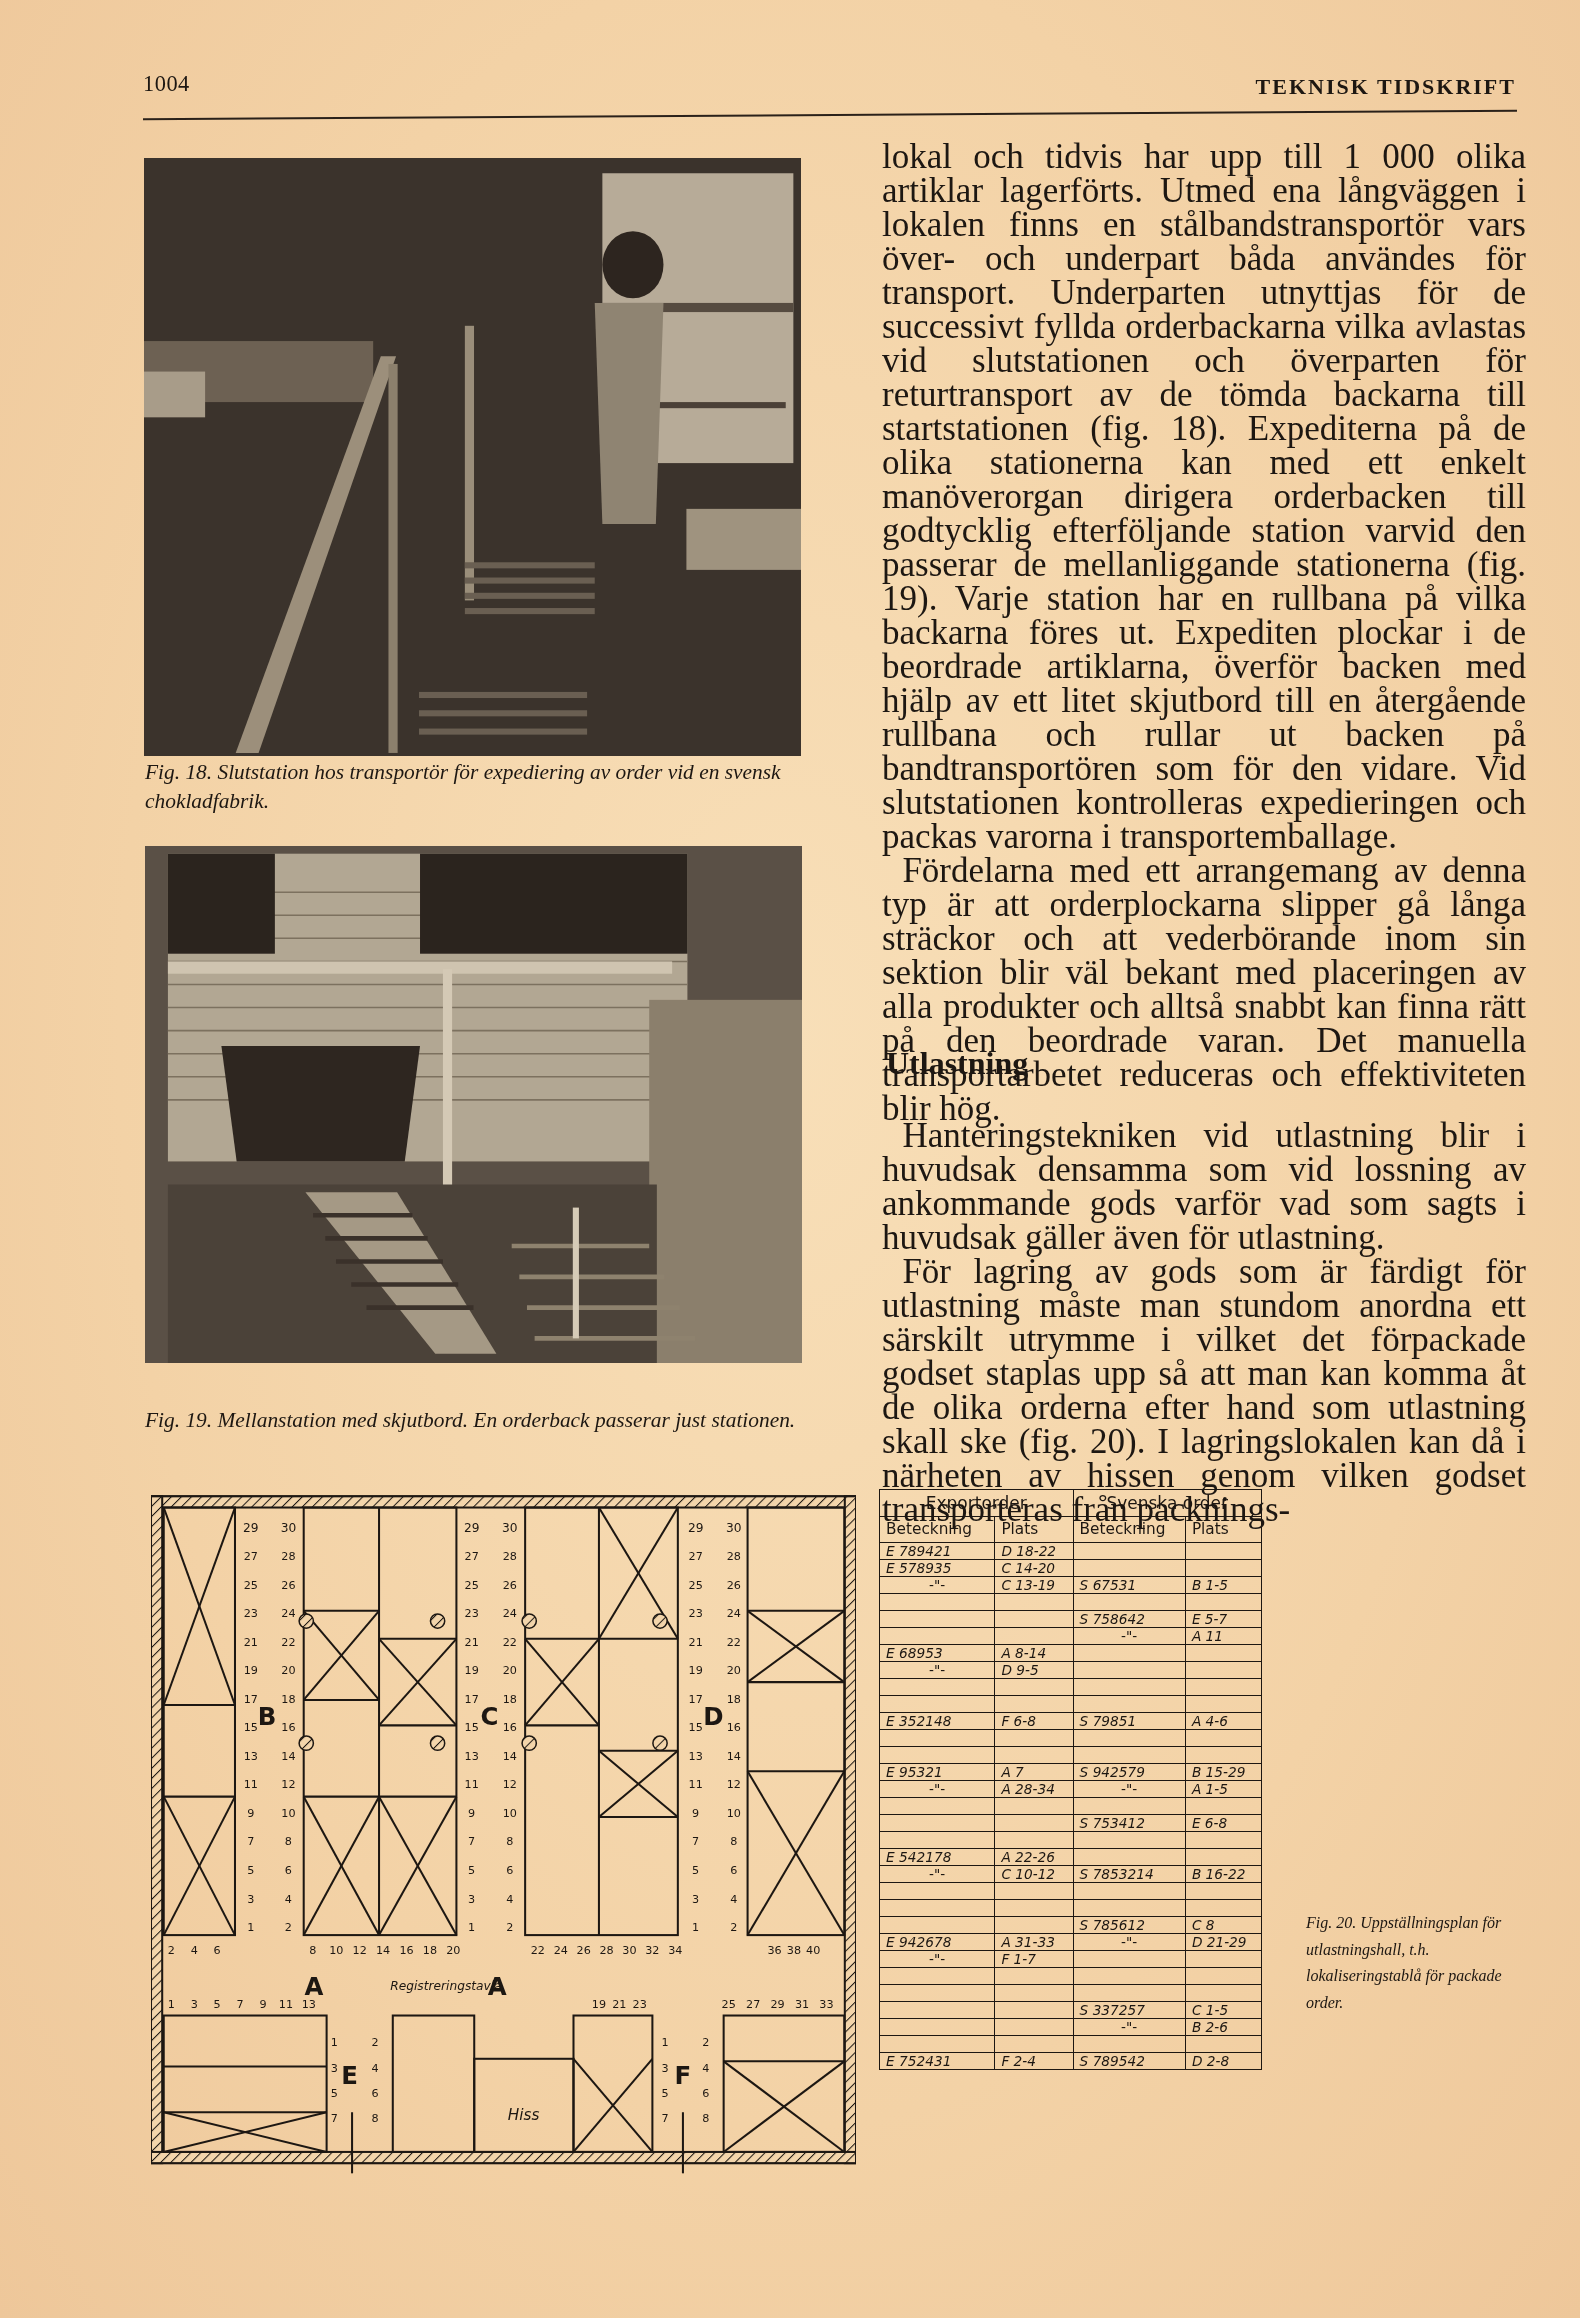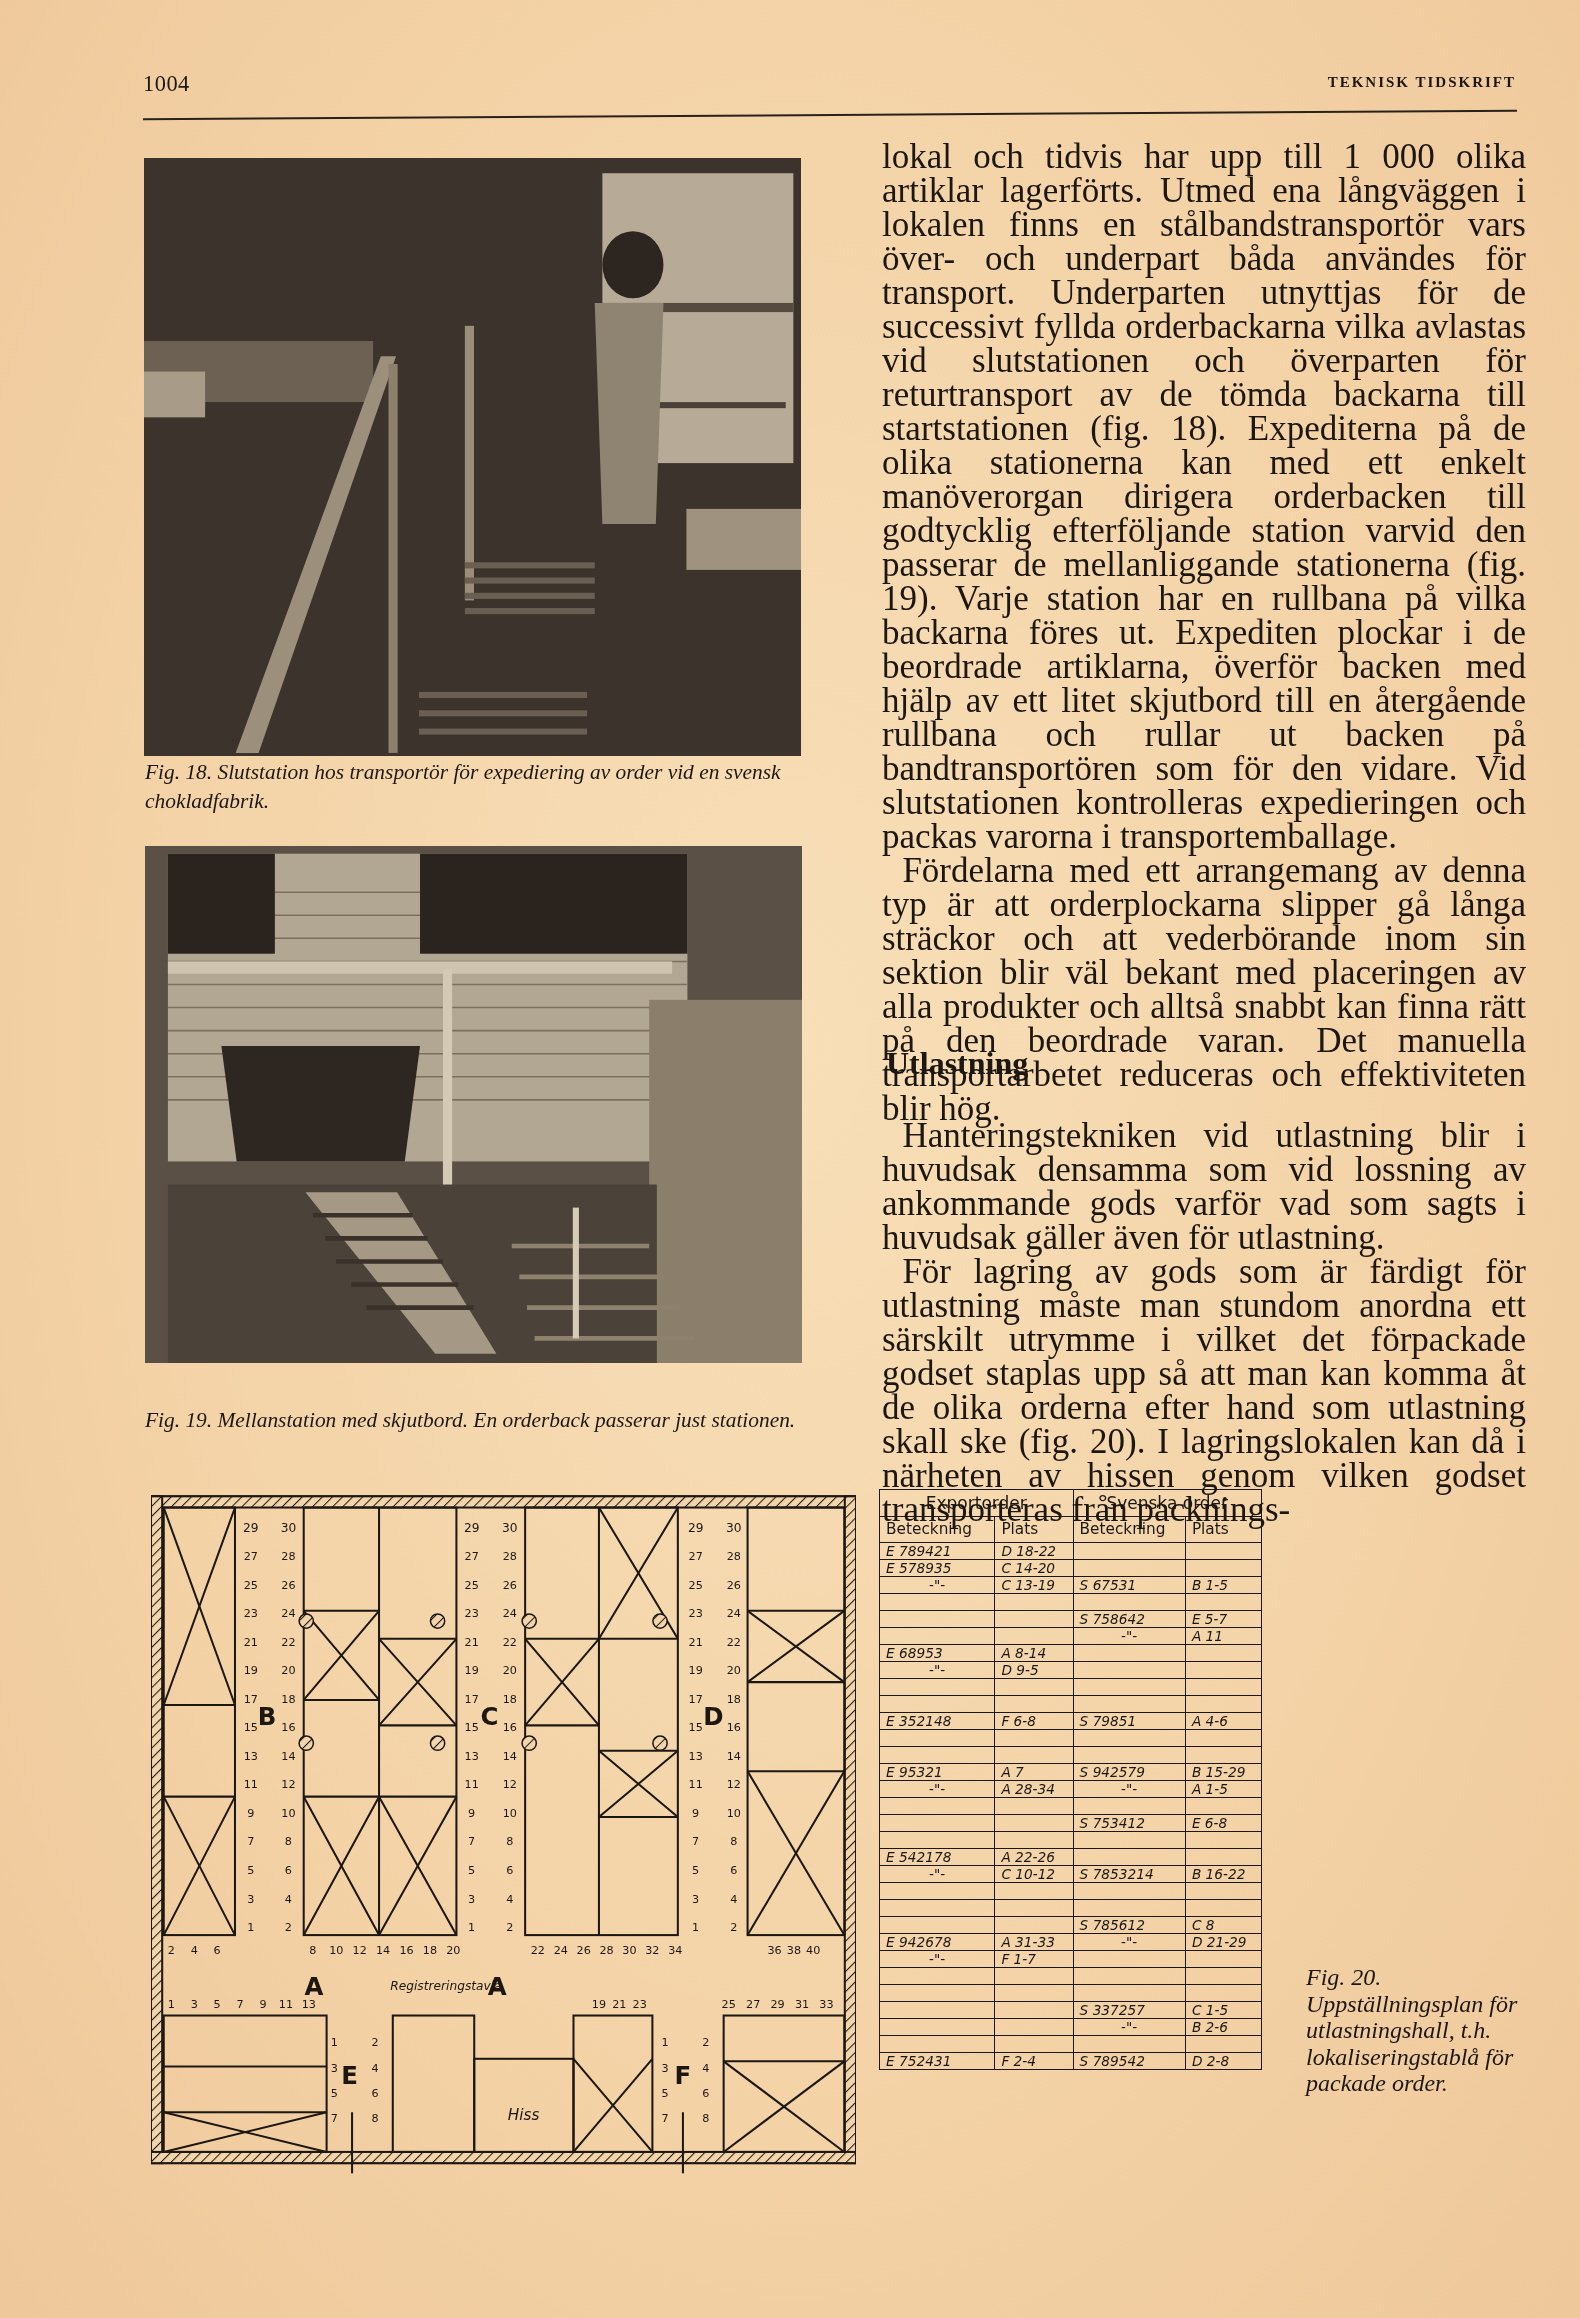--- a/index.html
+++ b/index.html
@@ -4,21 +4,21 @@
 <style>
   html, body { margin: 0; padding: 0; }
   body {
     width: 1580px; height: 2319px; position: relative; overflow: hidden;
     background: radial-gradient(ellipse at 50% 45%, #f8dfb8 0%, #f3d2a6 60%, #eec79a 100%);
     font-family: "Liberation Serif", "DejaVu Serif", serif; color: #1d1712;
   }
   .abs { position: absolute; }
   .running-head { top: 71px; font-size: 22.4px; }
   #page-number { left: 143px; letter-spacing: 0.5px; }
-  #journal-title { right: 64px; font-weight: bold; letter-spacing: 2px; font-size: 15px; top: 74px; }
+  #journal-title { right: 64px; font-weight: bold; letter-spacing: 2px; font-size: 22px; top: 74px; }
   #head-rule { left: 143px; width: 1374px; top: 114px; height: 2px; background: #2a211a; transform: rotate(-0.35deg); }
 
   .photo { background: #3a322b; overflow: hidden; }
   .photo svg { width: 100%; height: 100%; display: block; }
   #fig18-photo { left: 144px; top: 158px; width: 657px; height: 598px; }
   #fig19-photo { left: 145px; top: 846px; width: 657px; height: 517px; }
 
   .caption { font-style: italic; font-size: 21.4px; line-height: 28.5px; width: 657px; }
   #fig18-caption { left: 145px; top: 758px; }
   #fig19-caption { left: 145px; top: 1406px; }
@@ -39,21 +39,21 @@
   
   #loc-table { left: 879px; top: 1489px; width: 383px; border-collapse: collapse; font-family: "DejaVu Sans", sans-serif; font-size: 13.7px; border-radius: 21px; }
   #loc-table td, #loc-table th { border: 1.5px solid #1d1712; padding: 0 6.1px; height: 17.3px; font-weight: normal; white-space: nowrap; }
   #loc-table th.group { font-size: 17px; height: 25.5px; text-align: center; }
   #loc-table th.sub { font-size: 15.3px; height: 25.5px; text-align: left; margin-left: 16px; }
   #loc-table td { font-style: italic; height: 16px; line-height: 16px; }
   #loc-table td.ditto { text-align: center; font-style: normal; }
   #loc-table col.c1 { width: 115px; } #loc-table col.c2 { width: 78px; }
   #loc-table col.c3 { width: 112px; } #loc-table col.c4 { width: 76px; }
 
-  #fig20-caption { left: 1306px; top: 1964px; width: 234px; font-style: italic; font-size: 24px; line-height: 26.5px; }
+  #fig20-caption { left: 1306px; top: 1910px; width: 234px; font-style: italic; font-size: 16px; line-height: 26.5px; }
 </style>
 </head>
 <body>
 
 <div class="abs running-head" id="page-number">1004</div>
 <div class="abs running-head" id="journal-title">TEKNISK TIDSKRIFT</div>
 <div class="abs" id="head-rule"></div>
 
 <div class="abs photo" id="fig18-photo">
   <svg viewBox="0 0 430 392" preserveAspectRatio="none">

